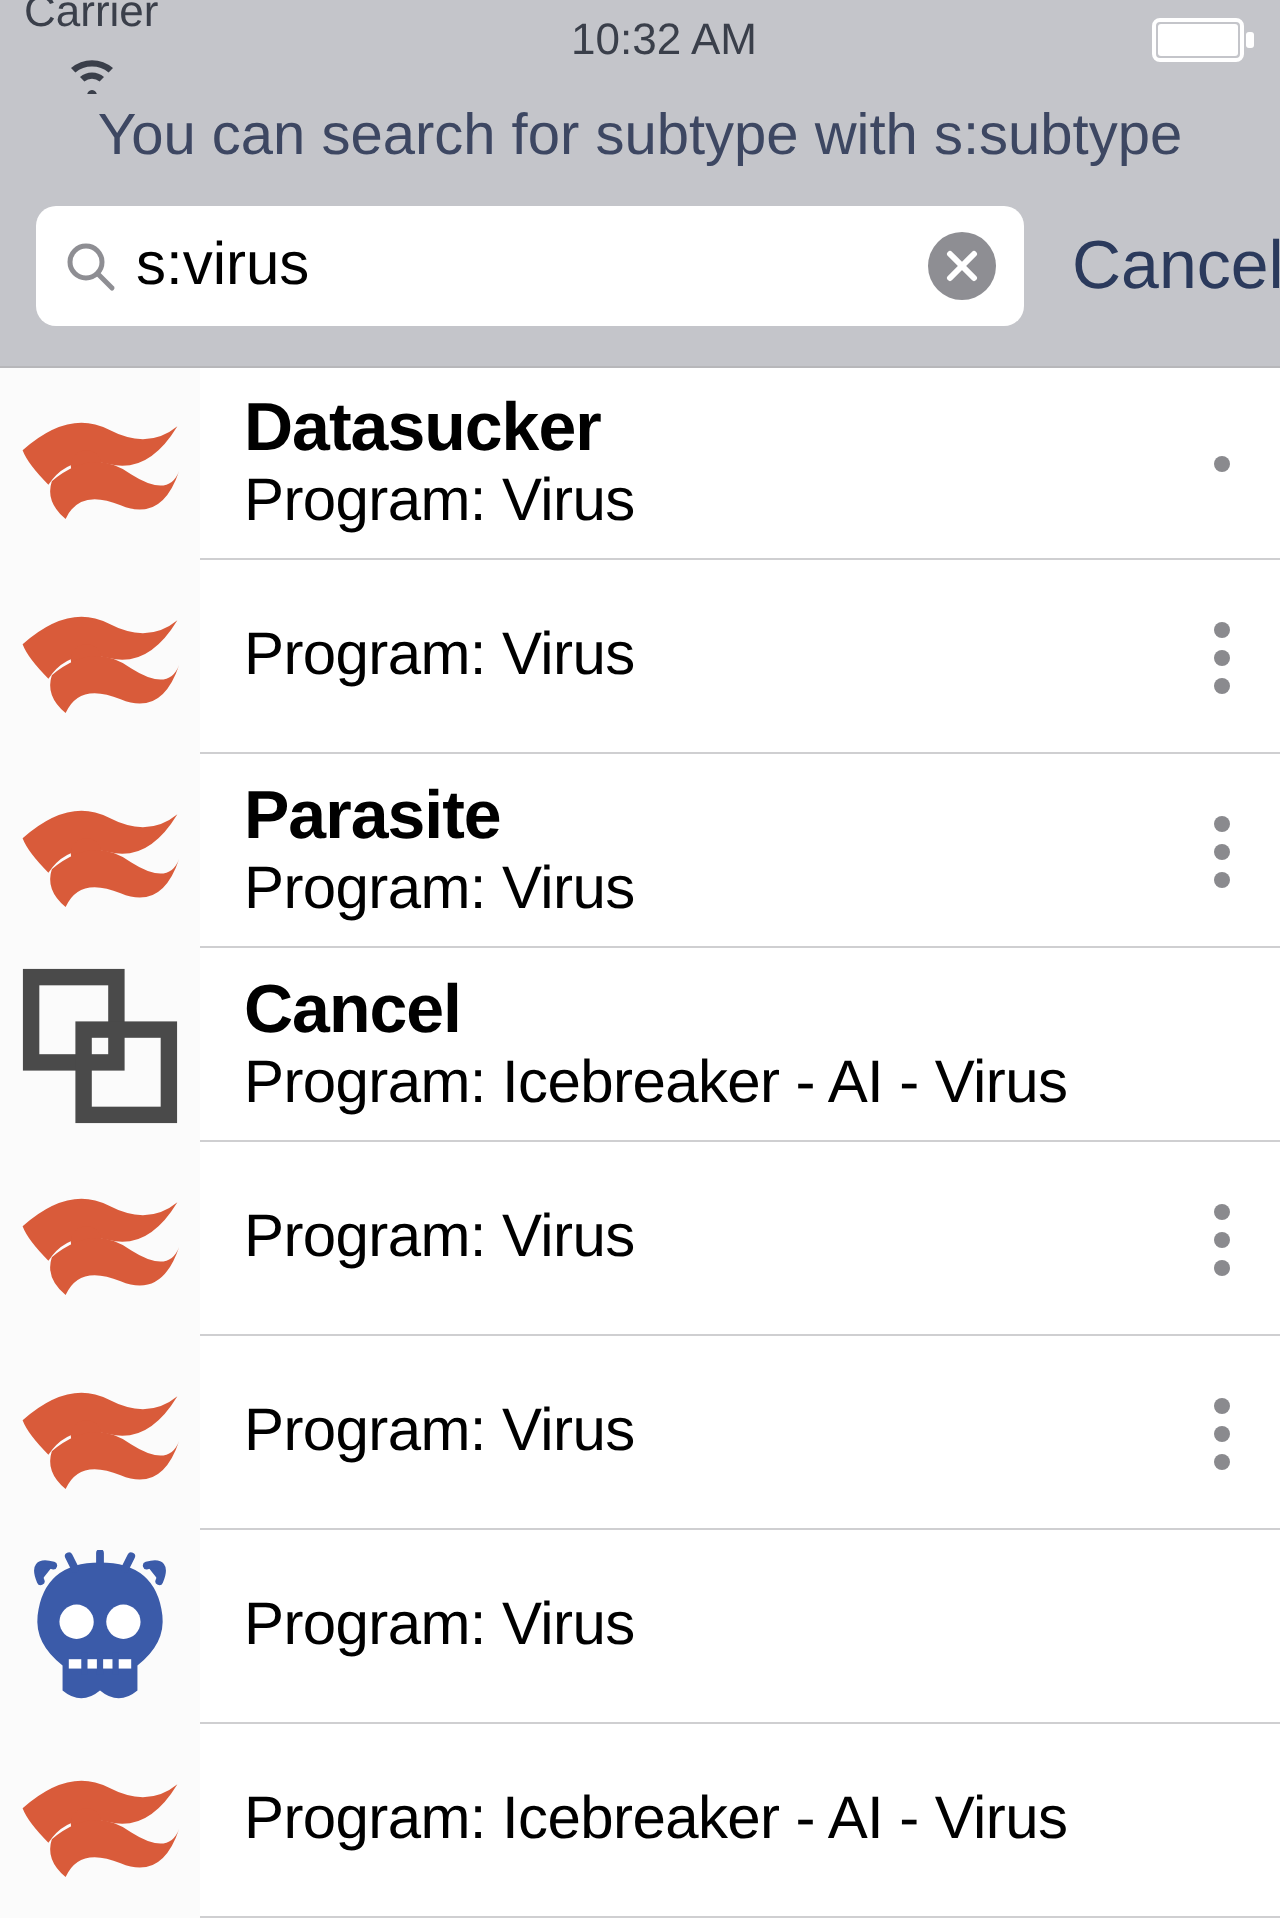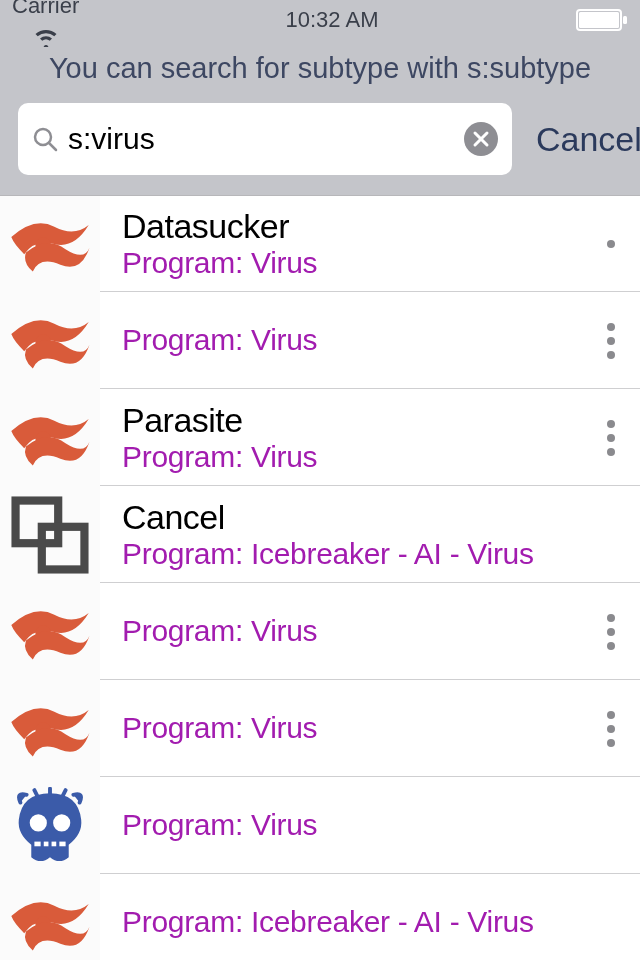--- a/index.html
+++ b/index.html
@@ -37,21 +37,21 @@
     background: #c4c5ca;
     display: flex;
     align-items: center;
     padding: 0 18px 20px 18px;
     gap: 24px;
   }
   .search-field {
     flex: 1;
     background: #fff;
     border-radius: 10px;
-    height: 72px;
+    height: 60px;
     display: flex;
     align-items: center;
     padding: 0 14px;
     gap: 10px;
   }
   .search-glass {
     width: 26px; height: 26px; flex: none;
   }
   .search-input {
     flex: 1;
@@ -106,28 +106,28 @@
   }
   .text-block {
     flex: 1;
     padding-left: 22px;
     display: flex;
     flex-direction: column;
     justify-content: center;
   }
   .title {
     font-size: 34px;
-    font-weight: 400;
+    font-weight: 700;
     color: #000;
     line-height: 1.15;
     letter-spacing: -0.5px;
   }
   .subtitle {
     font-size: 30px;
-    color: #a21caf;
+    color: #000000;
     line-height: 1.15;
     letter-spacing: -0.3px;
   }
   .dots {
     width: 40px;
     display: flex;
     flex-direction: column;
     align-items: center;
     justify-content: center;
     gap: 6px;

